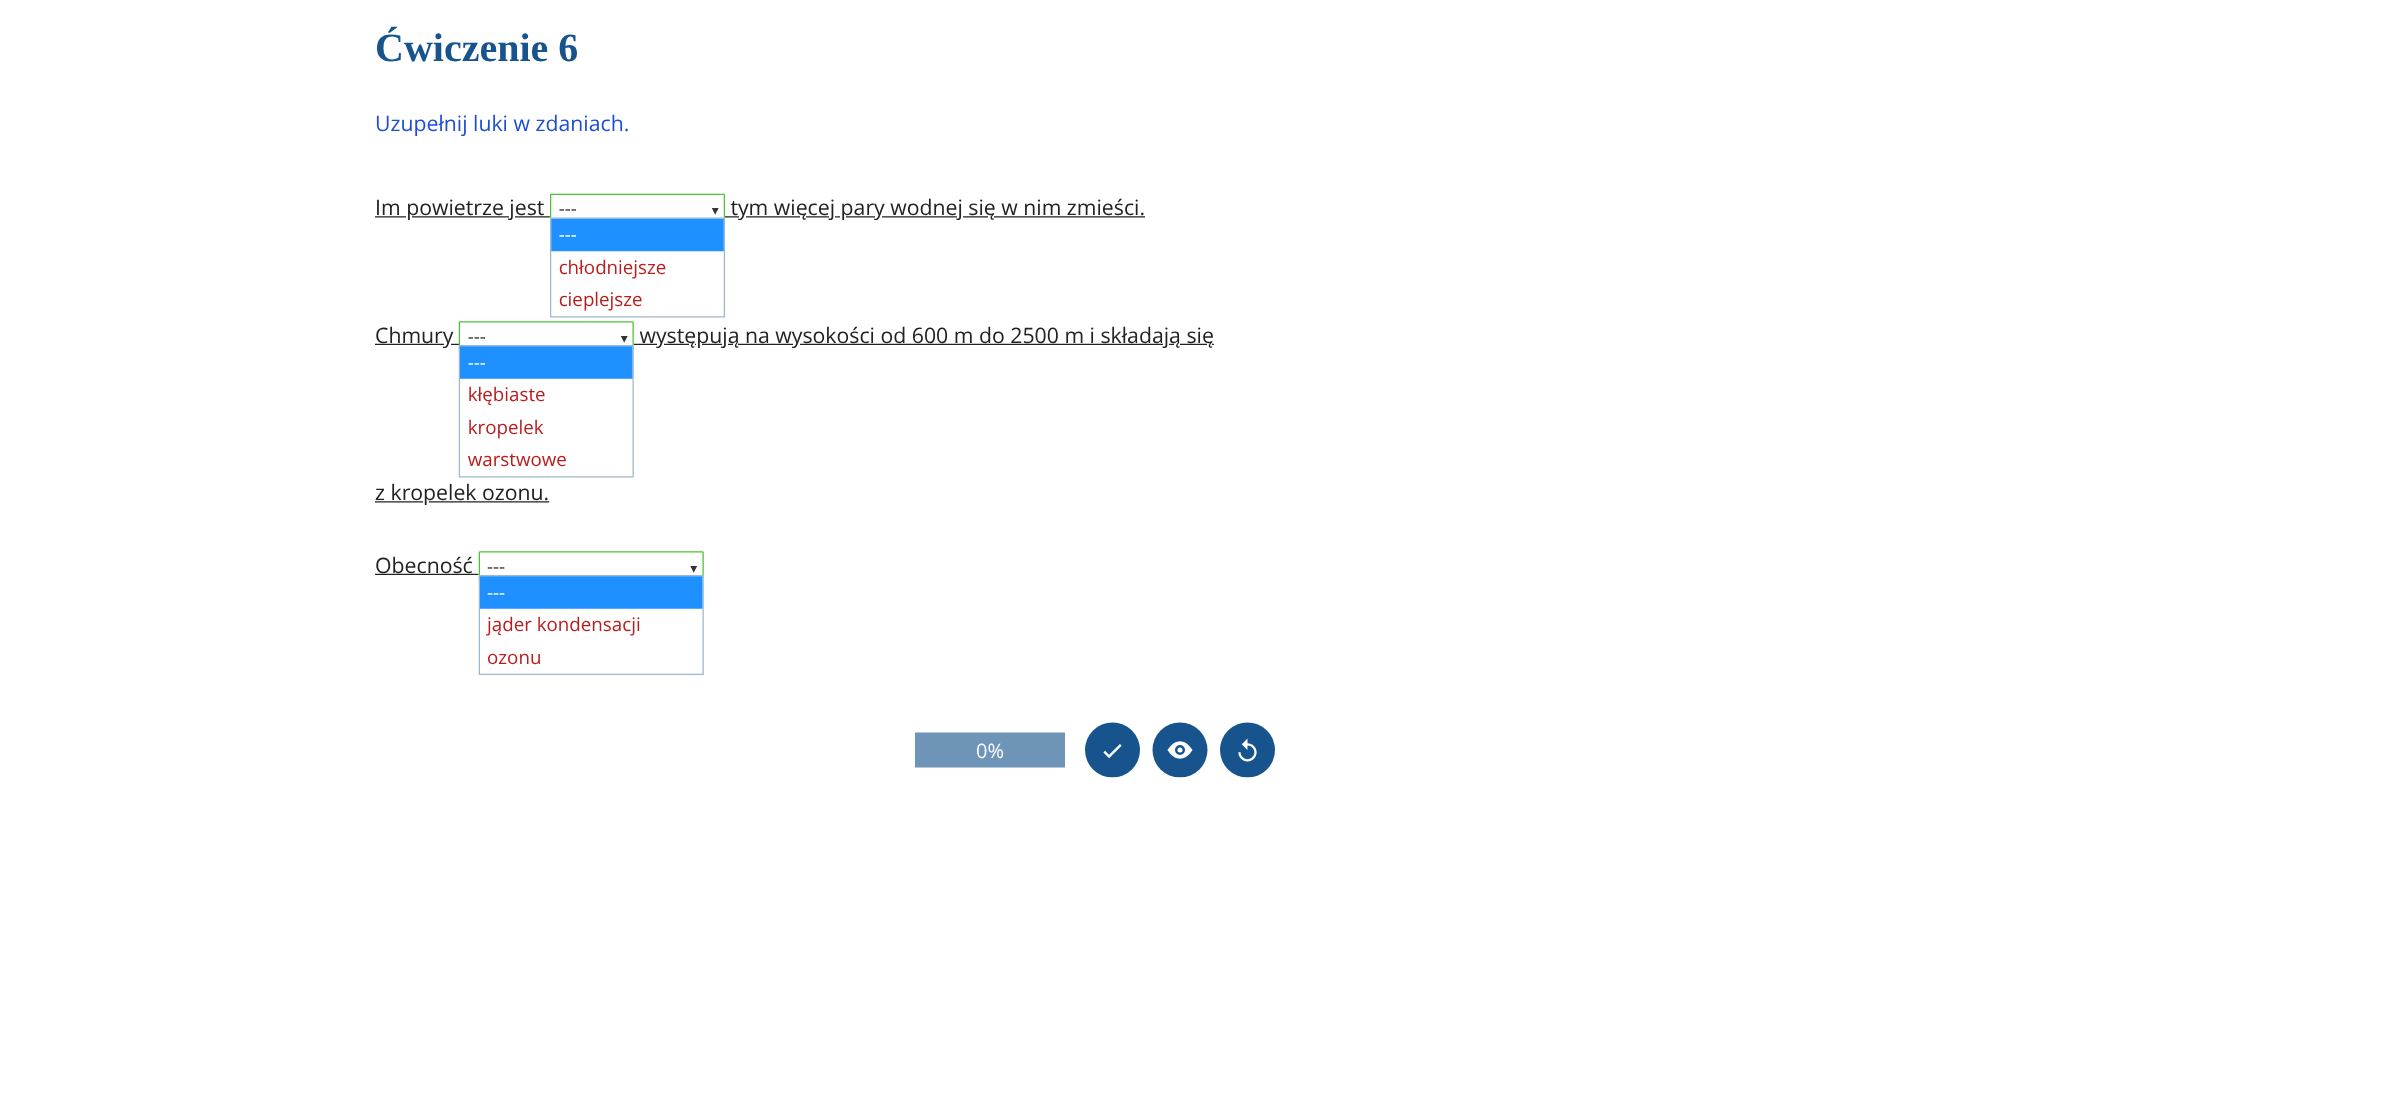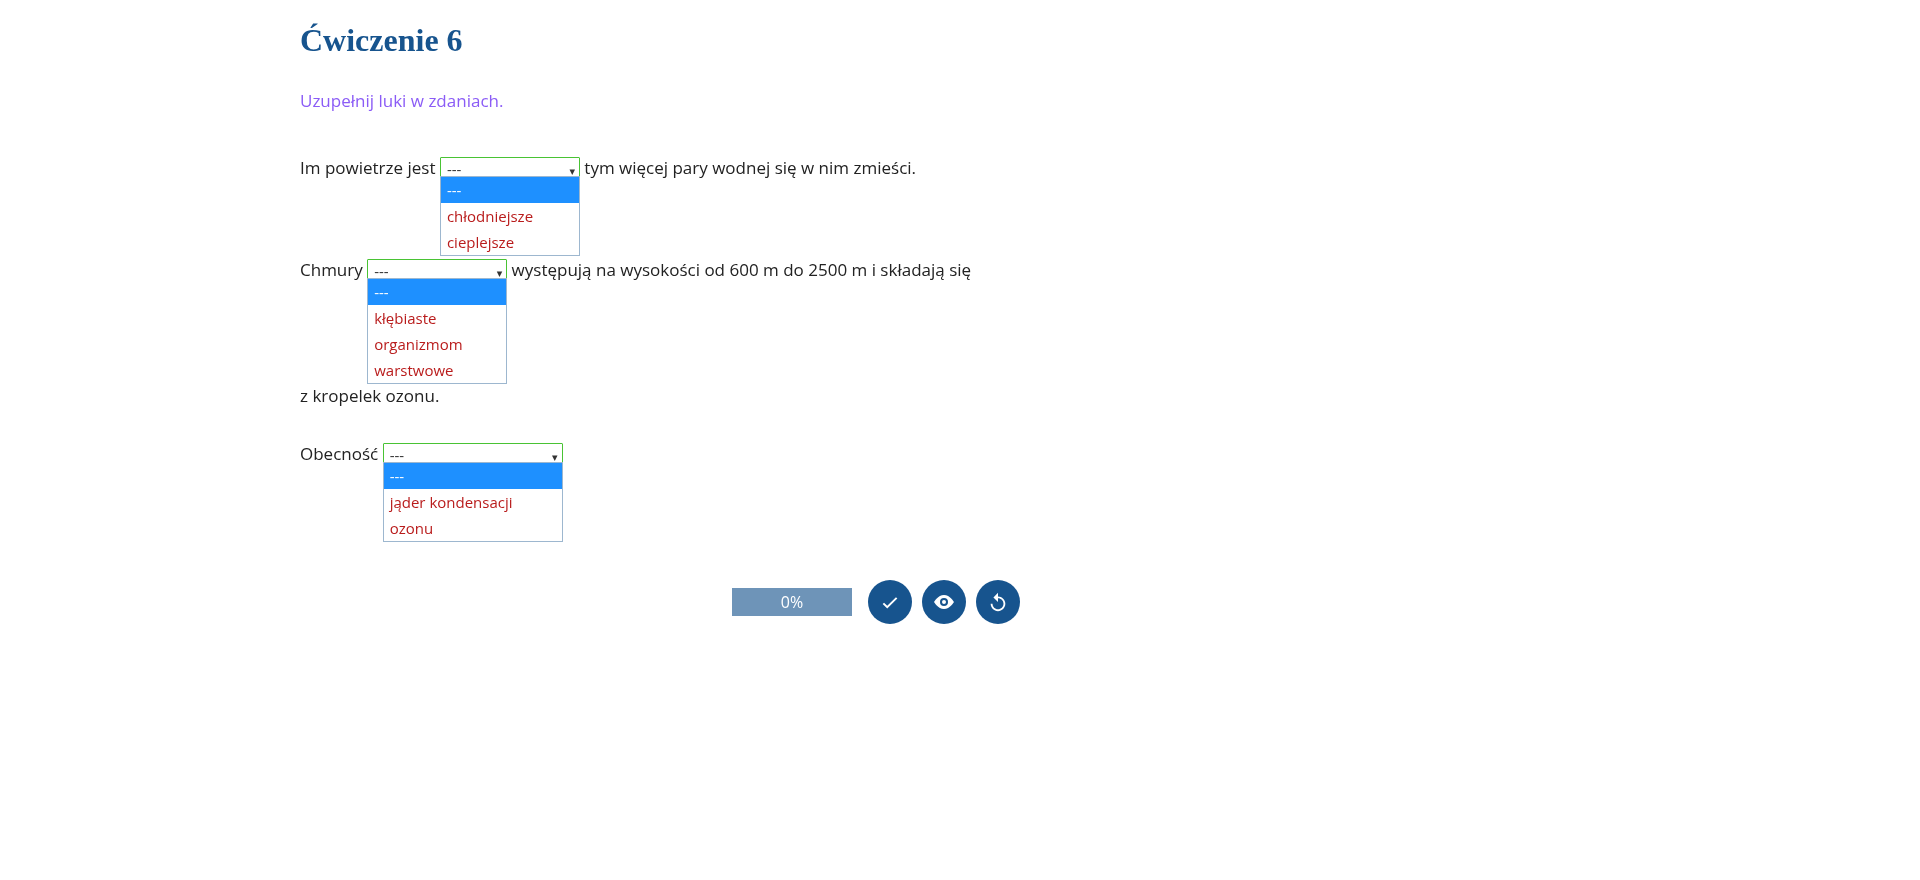--- a/index.html
+++ b/index.html
@@ -6,41 +6,41 @@
     margin: 0;
     padding: 0;
     background: #ffffff;
     font-family: "Segoe UI", "Open Sans", Arial, sans-serif;
     color: #333333;
     width: 1920px;
   }
   .container {
     width: 720px;
     margin-left: 300px;
-    padding-top: 10px;
-    margin-top: 12px;
+    padding-top: 20px;
   }
   .title {
     font-family: Georgia, "Times New Roman", serif;
     color: #17548e;
     font-size: 32px;
     font-weight: 600;
     margin-bottom: 30px;
   }
   .instruction {
     font-size: 17px;
-    color: #8b5cf6;
+    color: #1d4ed8;
     margin-bottom: 40px;
   }
   .line {
     font-size: 17px;
     color: #222;
     margin: 0;
     line-height: 32px;
     position: relative;
+    text-decoration: underline;
   }
   .line-bottom-margin {
     margin-bottom: 8px;
   }
   .inline-block {
     display: inline-block;
     vertical-align: top;
     position: relative;
   }
   .select-box {
@@ -160,21 +160,21 @@
   <div class="dropdown-spacer sp1"></div>
 
   <div class="line">
     <span>Chmury </span><span class="inline-block">
       <span class="select-box w2">
         <span class="select-val">---</span>
       </span>
       <div class="dropdown d2">
         <div class="opt selected">---</div>
         <div class="opt">kłębiaste</div>
-        <div class="opt">organizmom</div>
+        <div class="opt">kropelek</div>
         <div class="opt">warstwowe</div>
       </div>
     </span><span> występują na wysokości od 600 m do 2500 m i składają się</span>
   </div>
   <div class="dropdown-spacer sp2"></div>
 
   <div class="line line-bottom-margin">z kropelek ozonu.</div>
 
   <div style="height:18px"></div>
 

